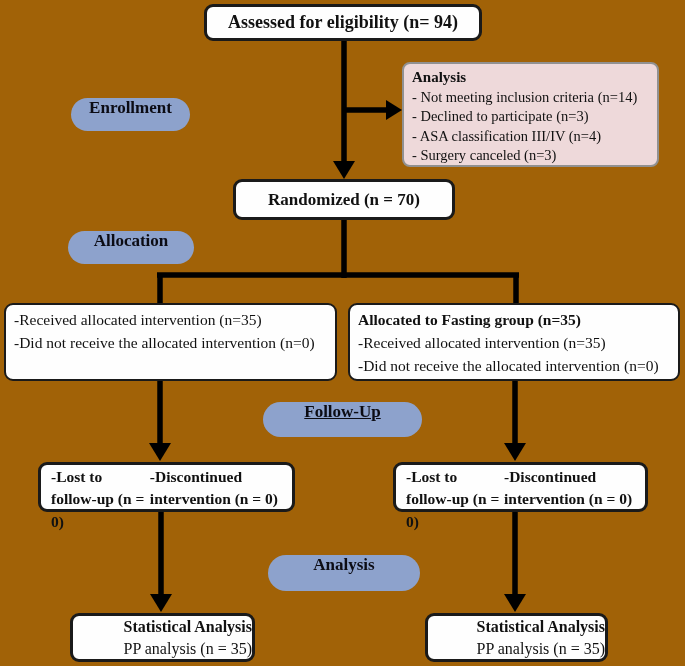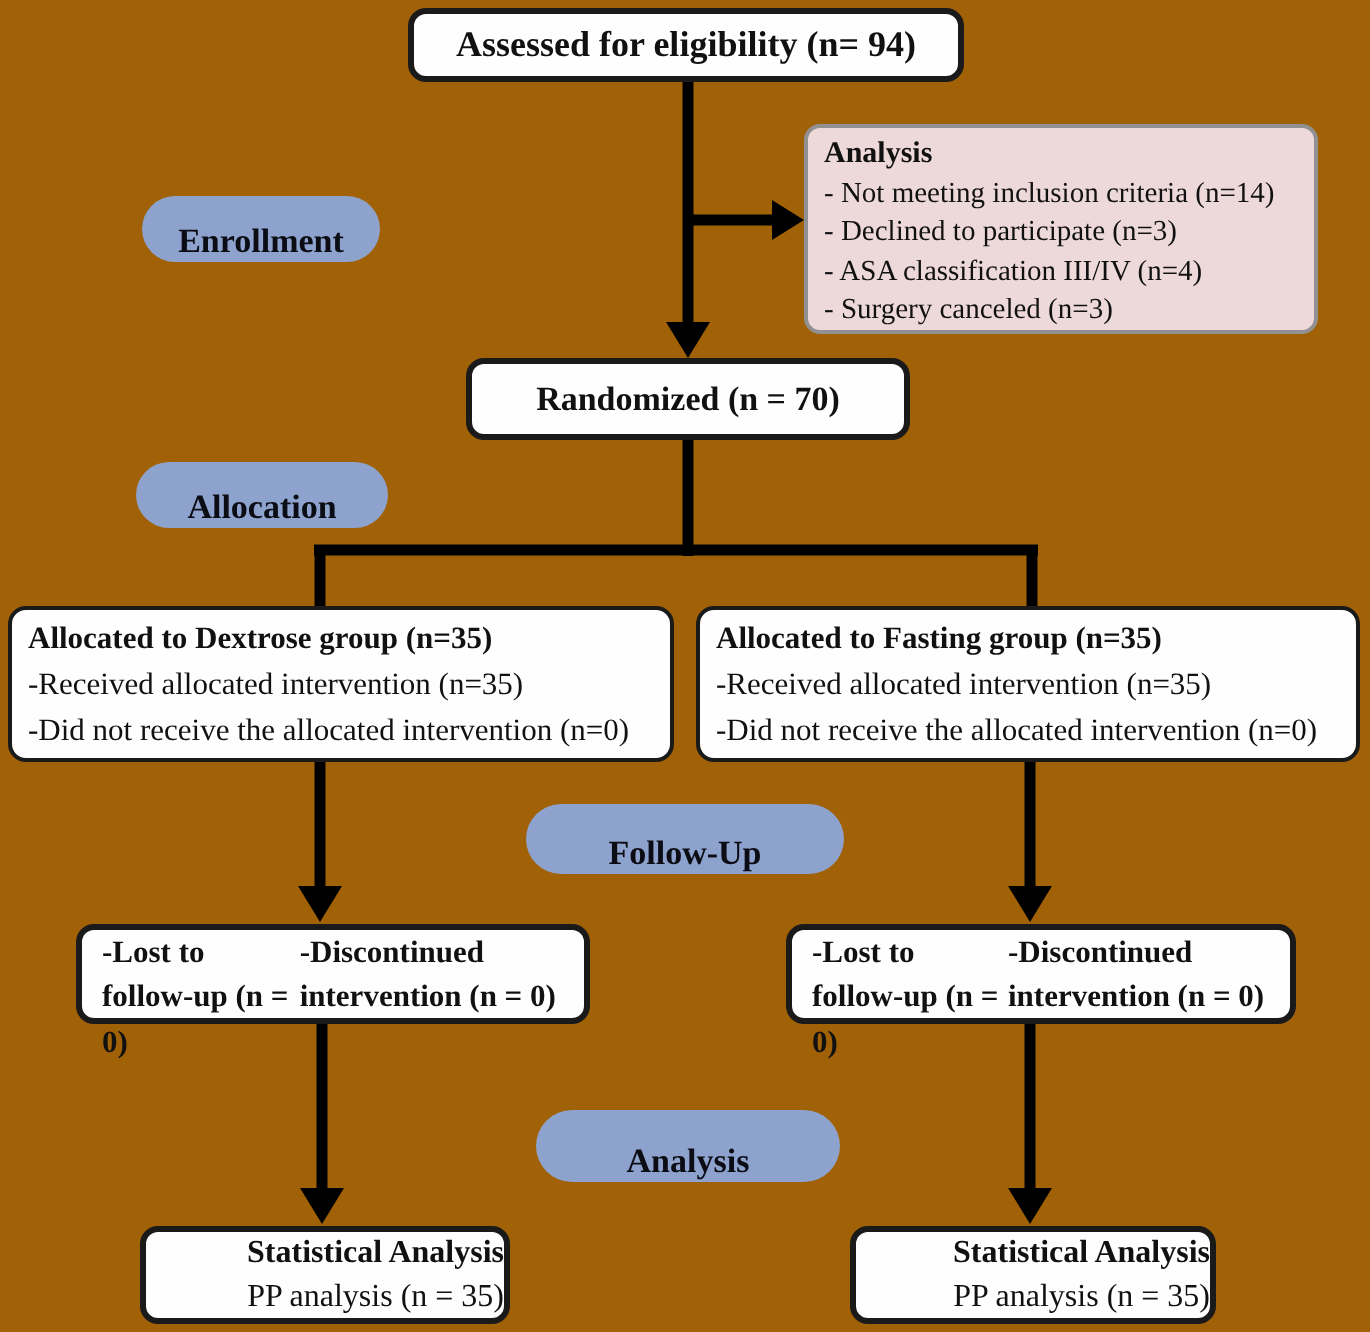--- a/index.html
+++ b/index.html
@@ -42,21 +42,21 @@
     font-size: 14.5px;
     line-height: 1.33;
   }
   .excluded-box .bx-title { font-weight: bold; font-size: 15px; }
   .pill {
     position: absolute;
     z-index: 2;
     background: #8da2cc;
     border-radius: 18px;
     display: flex;
-    align-items: flex-end;
+    align-items: flex-start;
     justify-content: center;
     font-weight: bold;
     font-size: 17px;
     color: #0c0c14;
   }
   .pill-enrollment { left: 71px;  top: 98px;  width: 119px; height: 33px; }
   .pill-allocation { left: 68px;  top: 231px; width: 126px; height: 33px; }
   .pill-followup   { left: 263px; top: 402px; width: 159px; height: 35px; }
   .pill-analysis   { left: 268px; top: 555px; width: 152px; height: 36px; }
   .alloc-box {
@@ -139,32 +139,31 @@
 
   <div class="node center randomized-box">
     <span>Randomized (n = 70)</span>
   </div>
 
   <div class="pill pill-allocation" style="background-color: rgb(141, 162, 204);">
     <span>Allocation</span>
   </div>
 
   <div class="node alloc-box alloc-left">
-    <div class="bx-title">Allocated to Dextrose group (n=35)</div>
     <div>-Received allocated intervention (n=35)</div>
     <div>-Did not receive the allocated intervention (n=0)</div>
   </div>
 
   <div class="node alloc-box alloc-right">
     <div class="bx-title">Allocated to Fasting group (n=35)</div>
     <div>-Received allocated intervention (n=35)</div>
     <div>-Did not receive the allocated intervention (n=0)</div>
   </div>
 
-  <div class="pill pill-followup" style="background-color: rgb(141, 162, 204);">
+  <div class="pill pill-followup" style="background-color: rgb(141, 162, 204); text-decoration: underline;">
     <span>Follow-Up</span>
   </div>
 
   <div class="node fu-box fu-left">
     <div>-Lost to follow-up (n = 0)</div>
     <div>-Discontinued intervention (n = 0)</div>
   </div>
 
   <div class="node fu-box fu-right">
     <div>-Lost to follow-up (n = 0)</div>

